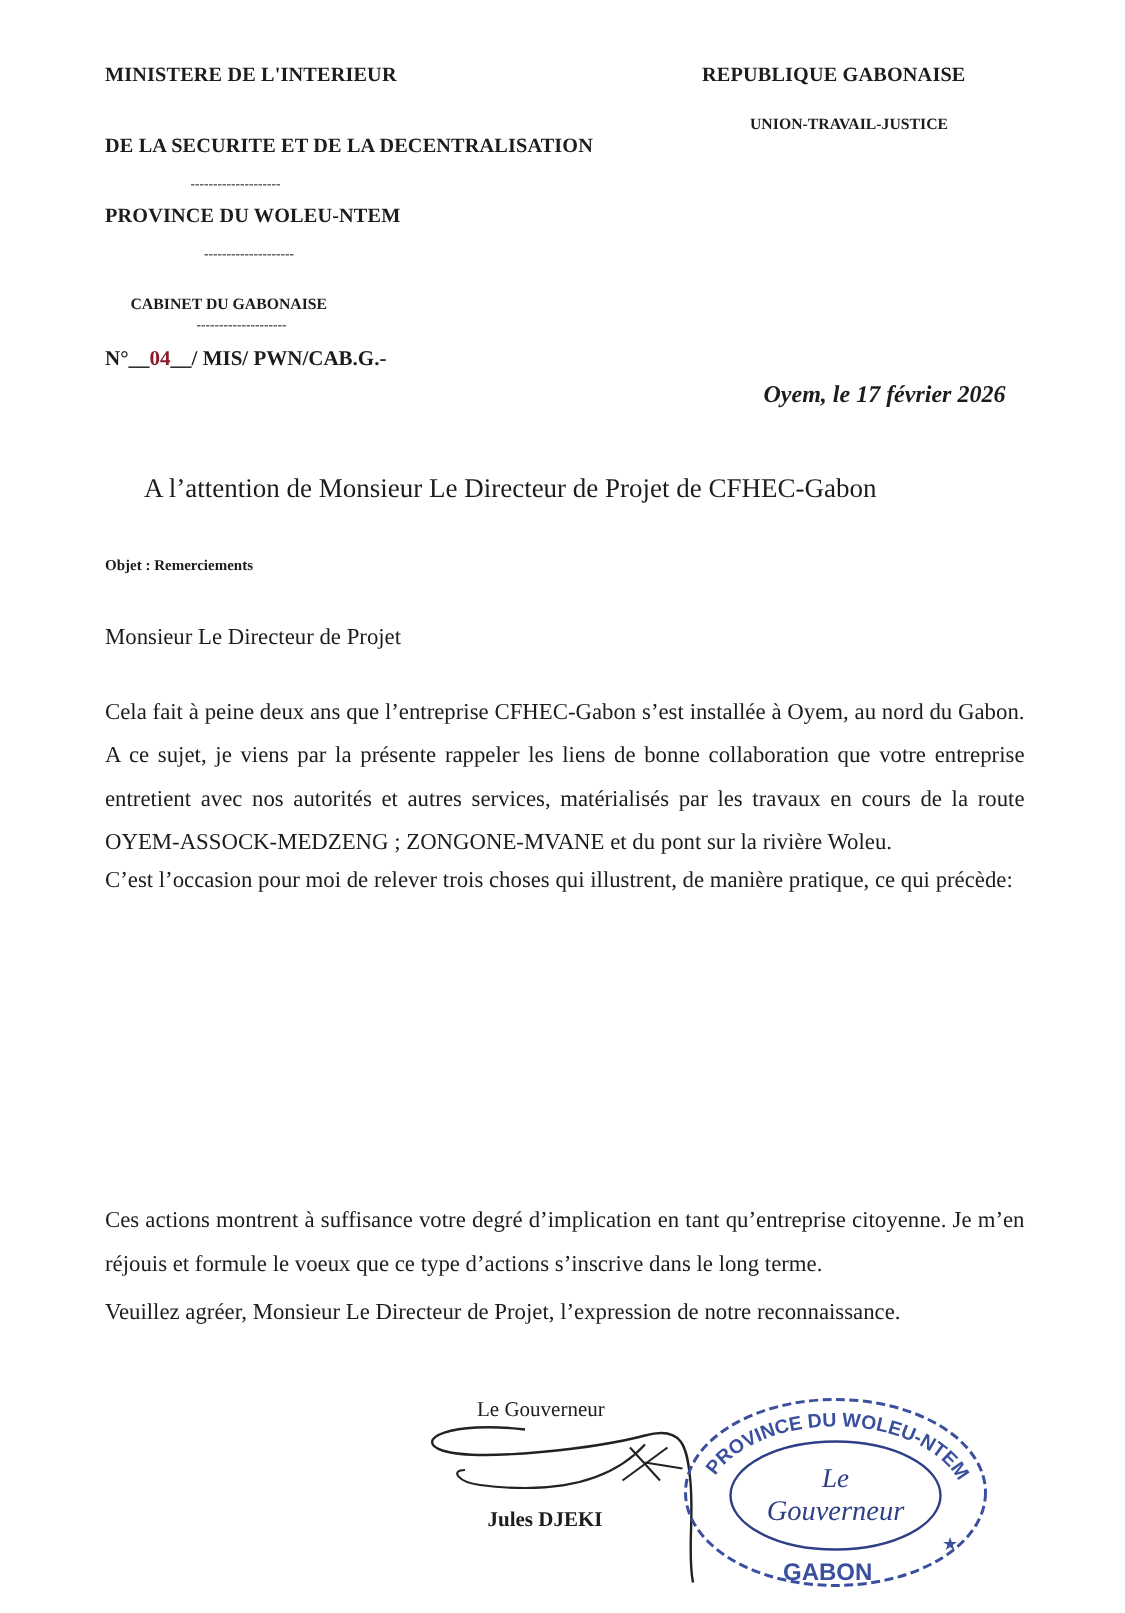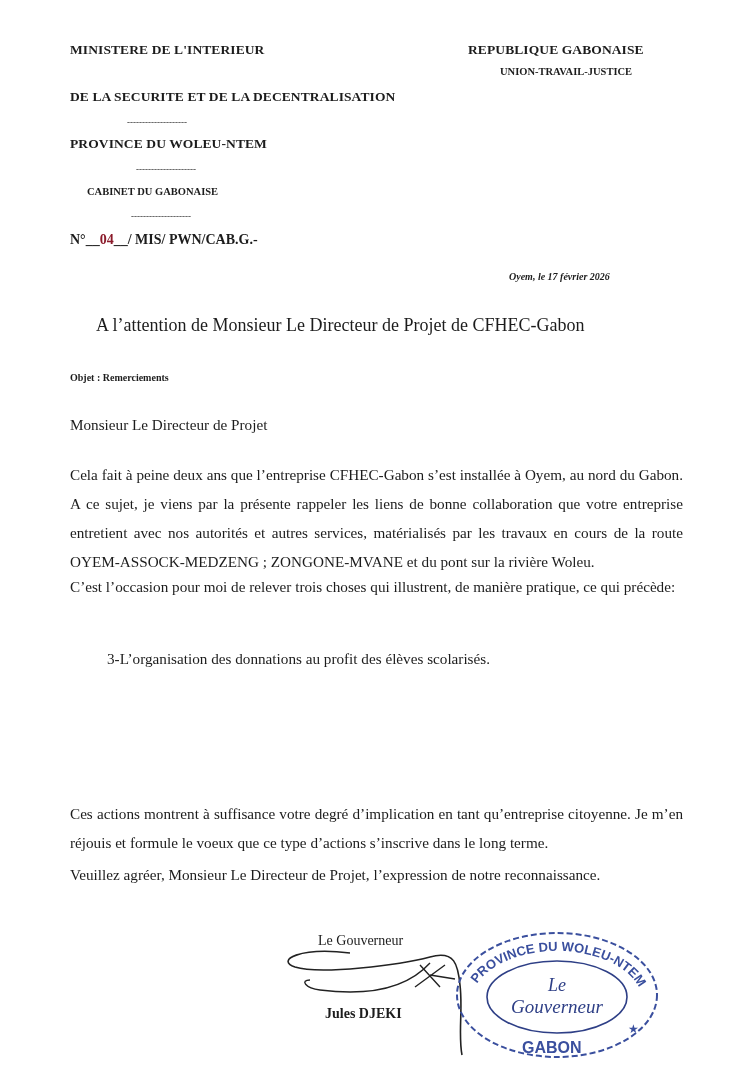--- a/index.html
+++ b/index.html
@@ -1,24 +1,24 @@
 <!DOCTYPE html>
 <html><head>
 <meta charset="utf-8">
 <style>
   html, body { margin:0; padding:0; background:#ffffff; }
   body { width:750px; height:1075px; position:relative; overflow:hidden;
          font-family:"Liberation Serif", serif; color:#1c1c1c; }
   .abs { position:absolute; white-space:nowrap; }
   .hdr { font-weight:bold; font-size:13.5px; letter-spacing:0.1px; }
-  .hdr-small { font-weight:bold; font-size:10.5px; }
+  .hdr-small { font-weight:bold; font-size:10.5px;margin-top:12px; }
   .dash { font-size:9px; letter-spacing:0px; color:#333; font-weight:bold; }
   .ref { font-weight:bold; font-size:14px; }
   .ref .num { color:#8b1a2a; }
-  .date { font-weight:bold; font-style:italic; font-size:10px;margin-top:16px; }
+  .date { font-weight:bold; font-style:italic; font-size:16px; }
   .title { font-size:18px; }
   .objet { font-weight:bold; font-size:10px; }
   .body { font-size:15.2px; line-height:22.5px; }
   .para { position:absolute; left:70px; width:613px; text-align:justify;
           font-size:15.2px; line-height:29px; }
   .list { position:absolute; left:107px; width:576px; font-size:15.2px;
           line-height:22.5px; text-align:justify; }
   .sig-text { font-size:14px; }
   .sig-name { font-size:14px; font-weight:bold; }
 </style>
@@ -39,21 +39,20 @@
 <div class="abs date" style="left:509px;top:255px;">Oyem, le 17 février 2026</div>
 
 <div class="abs title" style="left:96px;top:315px;">A l’attention de Monsieur Le Directeur de Projet de CFHEC-Gabon</div>
 <div class="abs objet" style="left:70px;top:372px;">Objet : Remerciements</div>
 <div class="abs body" style="left:70px;top:414px;">Monsieur Le Directeur de Projet</div>
 
 <div class="para" style="top:460px;">Cela fait à peine deux ans que l’entreprise CFHEC-Gabon s’est installée à Oyem, au nord du Gabon. A ce sujet, je viens par la présente rappeler les liens de bonne collaboration que votre entreprise entretient avec nos autorités et autres services, matérialisés par les travaux en cours de la route OYEM-ASSOCK-MEDZENG ; ZONGONE-MVANE et du pont sur la rivière Woleu.</div>
 <div class="para" style="top:572px;">C’est l’occasion pour moi de relever trois choses qui illustrent, de manière pratique, ce qui précède:</div>
 
 <div class="list" style="top:648px;">
-  <div>3-L’organisation des donnations au profit des élèves scolarisés.</div>
 </div>
 
 <div class="para" style="top:799px;">Ces actions montrent à suffisance votre degré d’implication en tant qu’entreprise citoyenne. Je m’en réjouis et formule le voeux que ce type d’actions s’inscrive dans le long terme.</div>
 <div class="para" style="top:860px;">Veuillez agréer, Monsieur Le Directeur de Projet, l’expression de notre reconnaissance.</div>
 
 <div class="abs sig-text" style="left:318px;top:933px;">Le Gouverneur</div>
 <div class="abs sig-name" style="left:325px;top:1006px;">Jules DJEKI</div>
 
 <svg class="abs" style="left:280px;top:935px;" width="200" height="130" viewBox="0 0 200 130">
   <path d="M70 18 C 20 12, -5 25, 15 32 C 40 40, 120 30, 150 22 C 175 15, 178 30, 180 50 C 183 75, 178 100, 182 120" fill="none" stroke="#222" stroke-width="1.6"></path>

